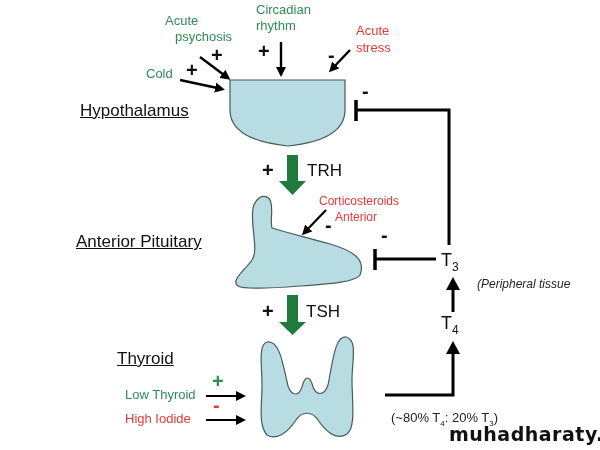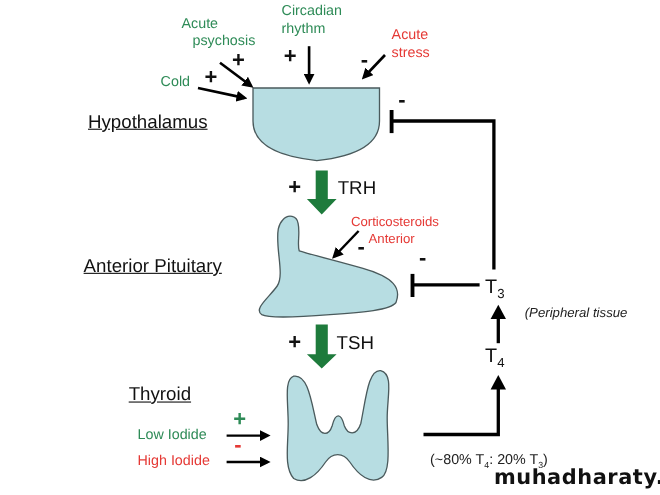--- a/index.html
+++ b/index.html
@@ -94,20 +94,20 @@
 <div class="t sign black" style="left:262px; top:300px;">+</div>
 <div class="t hormone" style="left:306px; top:302px;">TSH</div>
 
 <div class="t tx" style="left:441px; top:250px;"><span>T</span><sub>3</sub></div>
 <div class="t tx" style="left:441px; top:313px;"><span>T</span><sub>4</sub></div>
 
 <div class="t ital" style="left:477px; top:277px;">
   <div>(Peripheral tissue</div>
 </div>
 
-<div class="t small green" style="left:125px; top:388px;">Low Iodide</div>
+<div class="t small green" style="left:125px; top:388px;">Low Thyroid</div>
 <div class="t sign green" style="left:212px; top:370px;">+</div>
 <div class="t small red" style="left:125px; top:412px;">High Iodide</div>
 <div class="t sign red" style="left:213px; top:394px;">-</div>
 
 <div class="t ratio" style="left:391px; top:411px;"><span>(~80% T</span><sub style="font-size:8px">4</sub><span>: 20% T</span><sub style="font-size:8px">3</sub><span>)</span></div>
 
 <div class="t watermark" style="left:449px; top:424px;">muhadharaty.com</div>
 
 </body></html>

